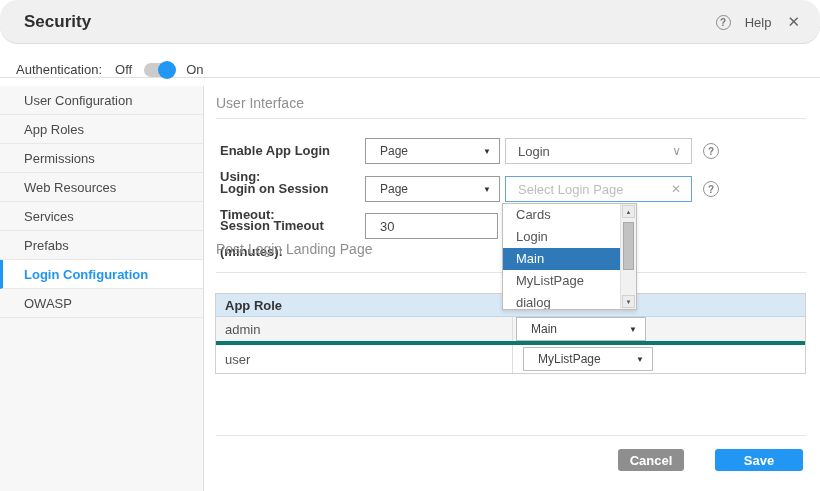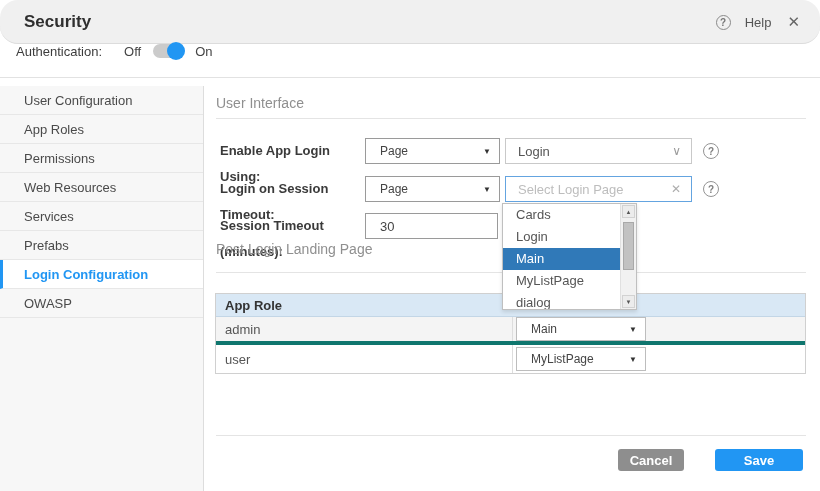--- a/index.html
+++ b/index.html
@@ -9,23 +9,23 @@
 
   
   .hdr { position:absolute; left:0; top:0; width:820px; height:44px; background:#f0f0f0; border-bottom:1px solid #dcdcdc;border-radius:18px; }
   .hdr-title { position:absolute; left:24px; top:12px; font-size:17px; font-weight:700; color:#2f2f2f; }
   .hdr-right { position:absolute; right:18px; top:0; height:44px; display:flex; align-items:center; gap:14px; }
   .qcircle { display:inline-flex; width:15px; height:15px; border:1.5px solid #8a8a8a; border-radius:50%; align-items:center; justify-content:center; font-size:10px; color:#777; font-weight:700; }
   .hdr-help-label { font-size:13px; color:#555; cursor:pointer; }
   .hdr-close { font-size:15px; color:#666; cursor:pointer; padding:0 2px; }
 
   
-  .auth { position:absolute; left:0; top:44px; width:820px; height:34px; background:#fff; border-bottom:1px solid #e2e2e2; display:flex; align-items:flex-start; }
+  .auth { position:absolute; left:0; top:44px; width:820px; height:34px; background:#fff; border-bottom:1px solid #e2e2e2; display:flex; align-items:flex-end; }
   .auth-label { margin-left:16px; font-size:13px; color:#3c3c3c; }
-  .auth-off { margin-left:22px; font-size:13px; color:#444; }
+  .auth-off { margin-left:13px; font-size:13px; color:#444; }
   .toggle { position:relative; width:30px; height:14px; background:#cbcbcb; border-radius:7px; margin:0 12px; cursor:pointer; }
   .toggle-knob { position:absolute; right:-2px; top:-2px; width:18px; height:18px; border-radius:50%; background:#2196f3; }
   .auth-on { font-size:13px; color:#444; }
 
   
   .sidebar { position:absolute; left:0; top:86px; width:204px; height:405px; background:#f7f7f7; border-right:1px solid #ddd; }
   .side-item { height:29px; line-height:29px; padding-left:24px; font-size:13px; color:#4a4a4a; border-bottom:1px solid #e7e7e7; cursor:pointer; }
   .side-item.active { background:#fff; color:#2196f3; font-weight:700; border-left:3px solid #2196f3; padding-left:21px; }
 
   
@@ -48,21 +48,21 @@
   .combo .clear-x { margin-left:auto; font-size:12px; color:#adadad; cursor:pointer; }
   .help { position:absolute; left:499px; width:16px; height:16px; border:1.5px solid #949494; border-radius:50%;
           display:flex; align-items:center; justify-content:center; font-size:10px; color:#808080; font-weight:700; cursor:pointer; }
   .txt { position:absolute; left:161px; width:133px; height:26px; border:1px solid #9a9a9a; background:#fff; font-size:13px; color:#444;
          padding:0 10px 0 14px; font-family:"Liberation Sans","DejaVu Sans",sans-serif; outline:none; }
 
   
   .role-table { position:absolute; left:11px; top:207px; width:591px; border:1px solid #d0d0d0; }
   .rt-head { height:23px; line-height:23px; background:#d9e8f5; border-bottom:1px solid #c3d6e6; font-size:13px; font-weight:700; color:#333; padding-left:9px; }
   .rt-row { height:28px; display:flex; align-items:center; border-bottom:4px solid #0f766e; font-size:13px; color:#555; }
-  .rt-row:last-child { border-bottom:none; }
+  .rt-row:last-child { border-bottom:none;gap:7px; }
   .rt-row.alt { background:#f4f4f4; }
   .rt-cell-role { width:297px; padding-left:9px; border-right:1px solid #ddd; align-self:stretch; display:flex; align-items:center; }
   .rt-cell-page { flex:1; padding-left:3px; }
   .rt-sel { width:130px; height:24px; border:1px solid #bdbdbd; background:#fff; display:flex; align-items:center;
             padding:0 8px 0 14px; font-size:12px; color:#444; cursor:pointer; }
   .rt-sel .caret { margin-left:auto; font-size:8px; color:#333; }
 
   
   .dd { position:absolute; left:298px; top:117px; width:135px; height:107px; background:#fff; border:1px solid #bfbfbf; overflow:hidden; z-index:10; box-shadow:0 2px 4px rgba(0,0,0,.12); }
   .dd-item { height:22px; line-height:22px; padding-left:13px; font-size:13px; color:#555; width:119px; cursor:pointer; }

